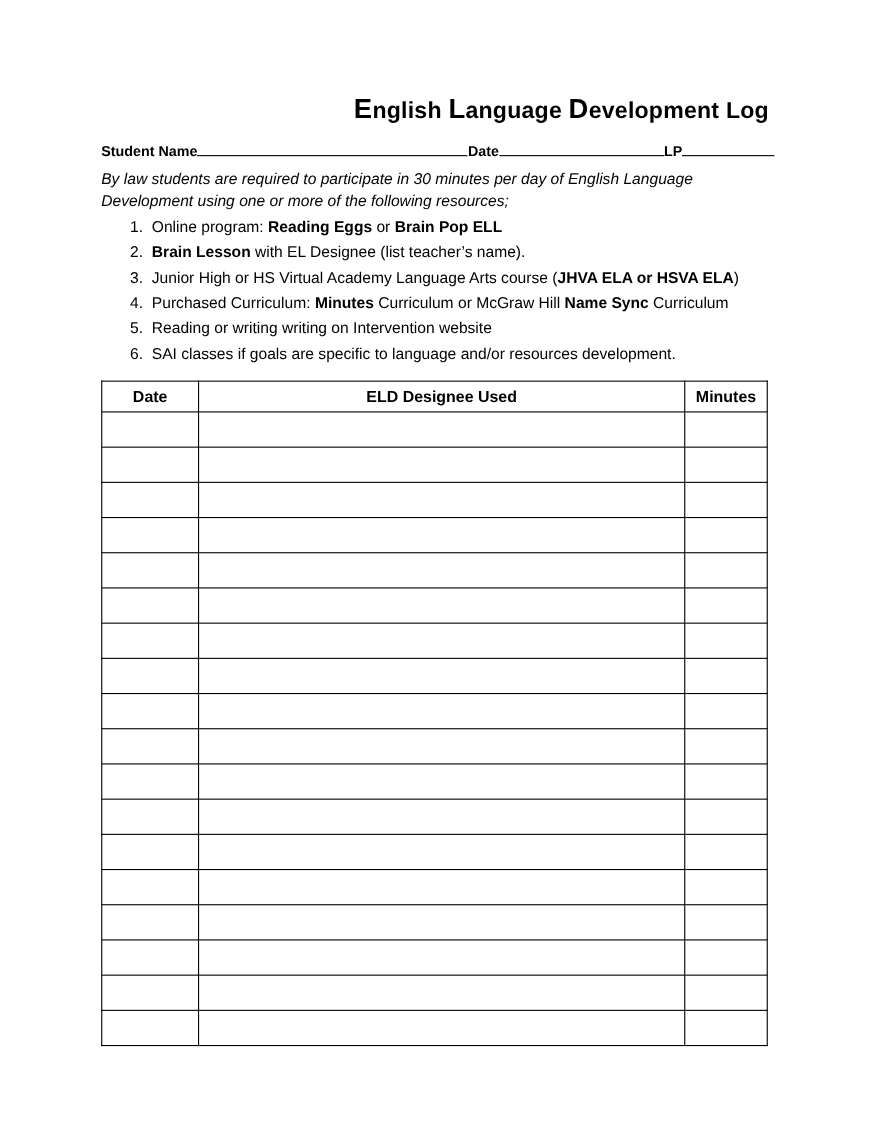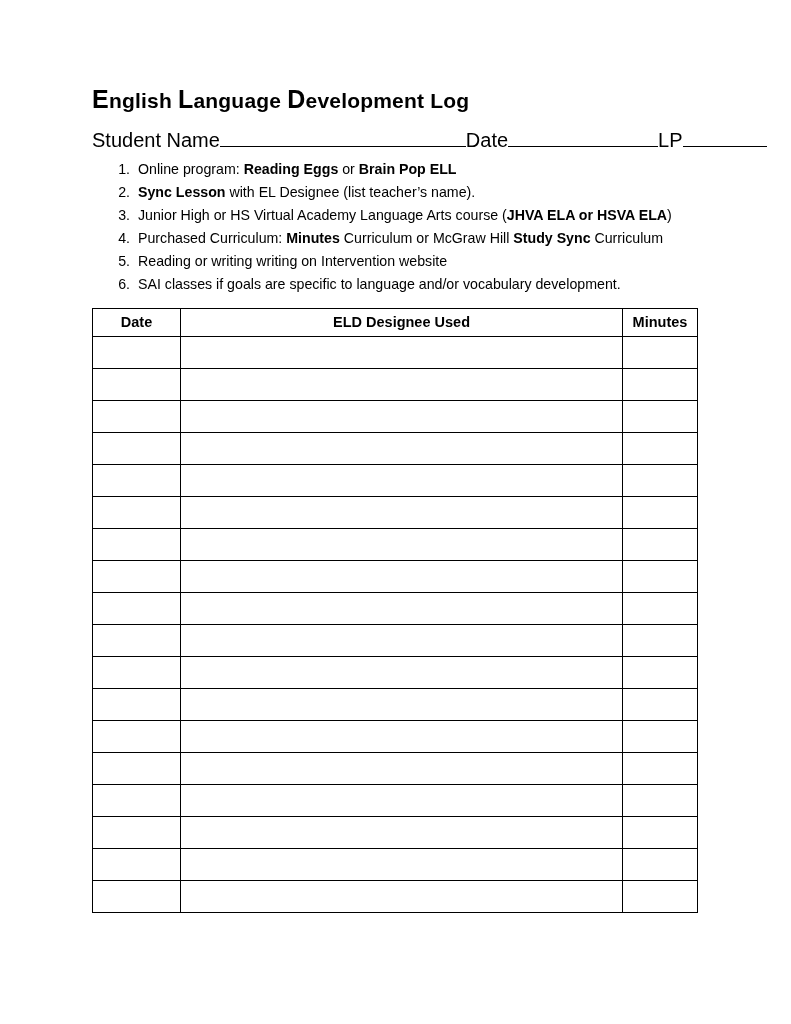--- a/index.html
+++ b/index.html
@@ -23,38 +23,39 @@
     height: 1024px;
     background: #ffffff;
   }
   .content {
     position: absolute;
     left: 92px;
     top: 86px;
     width: 607px;
   }
   .doc-title {
-    text-align: left;
+    text-align: right;
     font-size: 21px;
     font-weight: bold;
     letter-spacing: 0.2px;
     margin: 0 0 14px 0;
     line-height: 1.1;
   }
   .doc-title .drop {
     font-size: 25px;
   }
   .name-row {
     font-size: 14.5px;
     white-space: nowrap;
     margin-bottom: 6px;
     line-height: 1.2;
   }
   .name-row .lbl {
-    font-size: 20px;
+    font-size: 13px;
+    font-weight: bold;
   }
   .rule {
     display: inline-block;
     border-bottom: 1px solid #000;
     height: 13px;
     vertical-align: baseline;
   }
   .rule.r1 { width: 246px; }
   .rule.r2 { width: 150px; }
   .rule.r3 { width: 84px; }
@@ -100,28 +101,29 @@
 
 <div class="page">
   <div class="content">
 
     <h1 class="doc-title" id="doc-title"><span class="drop">E</span><span>nglish </span><span class="drop">L</span><span>anguage </span><span class="drop">D</span><span>evelopment Log</span></h1>
 
     <div class="name-row">
       <span class="lbl">Student Name</span><span class="rule r1"></span><span class="lbl">Date</span><span class="rule r2"></span><span class="lbl">LP</span><span class="rule r3"></span>
     </div>
 
+    <p class="law-text">By law students are required to participate in 30 minutes per day of English Language Development using one or more of the following resources;</p>
 
     <ol class="resources" id="resources-list">
         <li>Online program: <b>Reading Eggs</b> or <b>Brain Pop ELL</b></li>
-        <li><b>Sync Lesson</b> with EL Designee (list teacher’s name).</li>
+        <li><b>Brain Lesson</b> with EL Designee (list teacher’s name).</li>
         <li>Junior High or HS Virtual Academy Language Arts course (<b>JHVA ELA or HSVA ELA</b>)</li>
-        <li>Purchased Curriculum: <b>Minutes</b> Curriculum or McGraw Hill <b>Study Sync</b> Curriculum</li>
+        <li>Purchased Curriculum: <b>Minutes</b> Curriculum or McGraw Hill <b>Name Sync</b> Curriculum</li>
         <li>Reading or writing writing on Intervention website</li>
-        <li>SAI classes if goals are specific to language and/or vocabulary development.</li>
+        <li>SAI classes if goals are specific to language and/or resources development.</li>
       </ol>
 
     <table class="log">
       <colgroup>
         <col class="c-date">
         <col class="c-res">
         <col class="c-min">
       </colgroup>
       <thead>
         <tr id="table-head-row">

